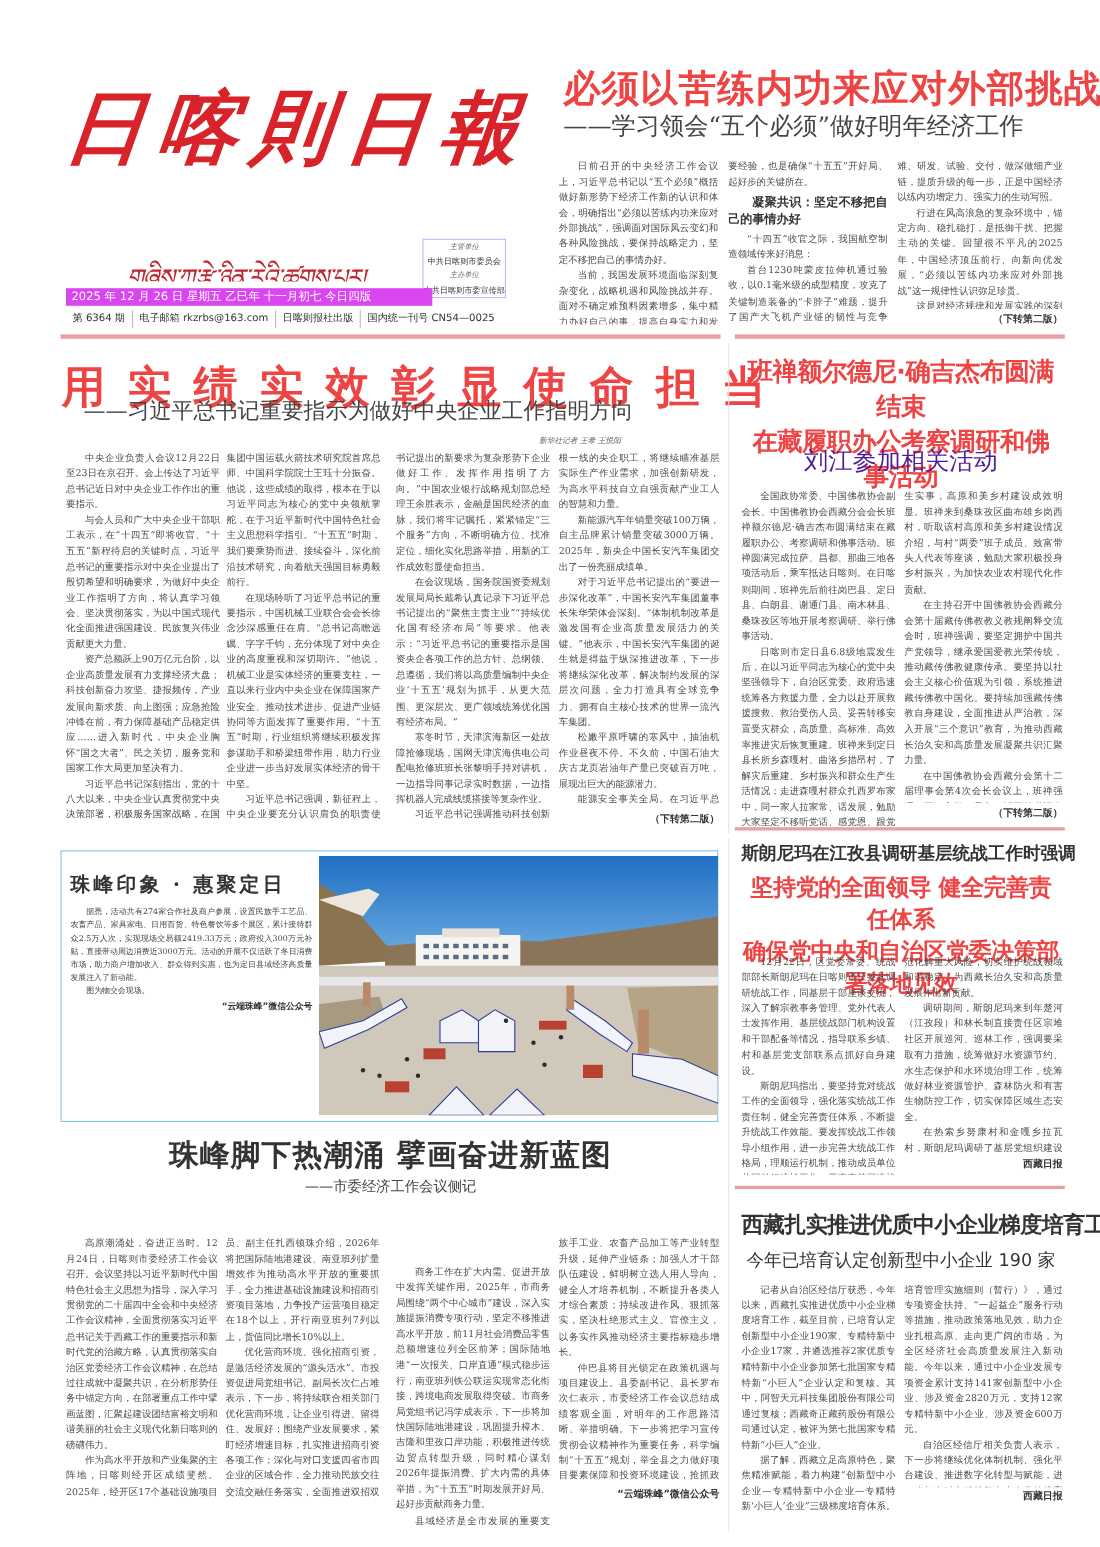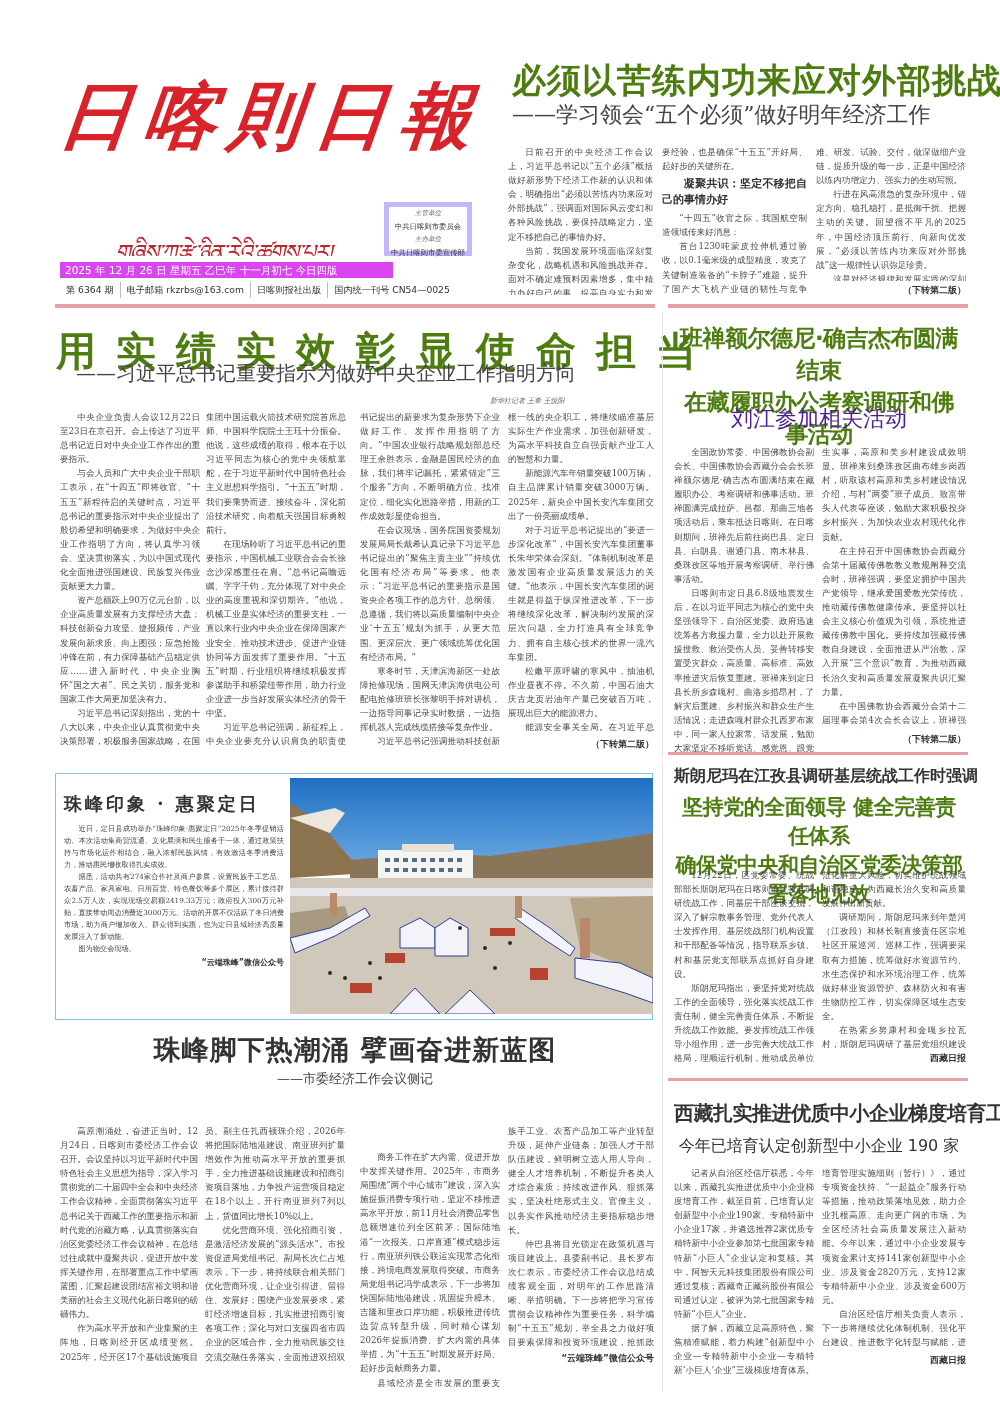--- a/index.html
+++ b/index.html
@@ -10,30 +10,30 @@
 .body-text{font-size:8.6px;line-height:14.1px;color:#4a4a4a;text-align:justify;}
 .body-text p{text-indent:2em;}
 .col{position:absolute;overflow:hidden;}
 .turn{font-family:"DejaVu Sans","Liberation Sans",sans-serif;font-weight:bold;font-size:9px;color:#333;text-align:right;}
 .source{font-family:"DejaVu Sans","Liberation Sans",sans-serif;font-weight:bold;font-size:9px;color:#333;text-align:right;}
 .subhead{font-family:"DejaVu Sans","Liberation Sans",sans-serif;font-weight:bold;font-size:11px;color:#333;line-height:16px;margin:3px 0;text-indent:2em;}
 
 .logo{left:60px;top:72px;width:410px;height:90px;display:flex;align-items:center;justify-content:space-between;}
 .logo span{font-family:"DejaVu Serif","Liberation Serif",serif;font-weight:bold;color:#d8232a;font-size:72px;font-style:italic;letter-spacing:-2px;transform:skewX(-6deg);display:inline-block;}
 .tibetan{left:115px;top:228px;width:260px;height:28px;color:#c0262d;font-size:22px;font-style:italic;letter-spacing:-1px;white-space:nowrap;overflow:hidden;}
-.publisher-box{left:384px;top:202px;width:88px;height:54px;border:5px solid #c4b5fd;text-align:center;font-size:7px;line-height:13px;}
+.publisher-box{left:384px;top:217px;width:76px;height:54px;border:1px solid #c4b5fd;text-align:center;font-size:7px;line-height:13px;}
 .publisher-box .role{color:#666;font-style:italic;font-size:6.6px;}
 .publisher-box .org{font-family:"DejaVu Sans","Liberation Sans",sans-serif;color:#333;font-size:7.4px;}
 .date-bar{left:60px;top:262px;width:333px;height:16px;background:#d946ef;color:#fff;font-family:"DejaVu Sans","Liberation Sans",sans-serif;font-size:10.5px;line-height:16px;padding-left:5px;white-space:nowrap;overflow:hidden;}
 .info-bar{left:60px;top:282px;width:420px;height:16px;font-family:"DejaVu Sans","Liberation Sans",sans-serif;font-size:9.2px;line-height:16px;display:flex;gap:0;color:#333;white-space:nowrap;}
 .info-bar span{padding:0 6px;border-right:1px solid #bbb;}
 .info-bar span:first-child{padding-left:6px;}
 .info-bar span:last-child{border-right:none;}
 .red-rule{position:absolute;height:4px;background:#e7a1a3;}
-.head1{font-family:"DejaVu Sans","Liberation Sans",sans-serif;font-weight:bold;color:#4d7c0f;}
+.head1{font-family:"DejaVu Sans","Liberation Sans",sans-serif;font-weight:bold;color:#ef4444;}
 .lead-title{left:512px;top:58px;width:460px;font-size:34px;letter-spacing:1px;white-space:nowrap;}
 .lead-sub{left:512px;top:100px;width:460px;font-size:22px;color:#444;white-space:nowrap;font-family:"DejaVu Serif","Liberation Serif",serif;}
 .main-title{left:56px;top:324px;width:600px;font-size:40px;letter-spacing:20px;white-space:nowrap;}
 .main-sub{left:76px;top:360px;width:580px;font-size:20px;color:#444;white-space:nowrap;font-family:"DejaVu Serif","Liberation Serif",serif;}
 .byline{left:490px;top:396px;font-size:7px;color:#666;font-style:italic;}
 .bd-title{left:674px;top:322px;width:290px;font-size:23px;line-height:32px;text-align:center;letter-spacing:-0.5px;}
 .bd-sub{left:674px;top:404px;width:290px;font-size:22px;text-align:center;color:#4c1d95;font-family:"DejaVu Serif","Liberation Serif",serif;}
 
 .feature{left:55px;top:773px;width:598px;height:247px;border:1.5px solid #7fc6e3;}
 .feature-title{left:64px;top:792px;font-size:18px;font-weight:bold;color:#333;letter-spacing:3px;white-space:nowrap;}
@@ -151,21 +151,20 @@
   <p>在主持召开中国佛教协会西藏分会第十届藏传佛教教义教规阐释交流会时，班禅强调，要坚定拥护中国共产党领导，继承爱国爱教光荣传统，推动藏传佛教健康传承。要坚持以社会主义核心价值观为引领，系统推进藏传佛教中国化。要持续加强藏传佛教自身建设，全面推进从严治教，深入开展“三个意识”教育，为推动西藏长治久安和高质量发展凝聚共识汇聚力量。</p>
   <p>在中国佛教协会西藏分会第十二届理事会第4次会长会议上，班禅强调，要深入学习贯彻习近平总书记在西藏视察时的重要讲话精神，切实强化组织领导，认真落实重点任务，全面做好2026年工作，为建设社会主义现代化新西藏贡献力量。</p>
 </div>
 <div class="abs turn" style="left:822px;top:733px;width:144px;">（下转第二版）</div>
 
 <div class="red-rule" style="left:668px;top:752px;width:300px;height:3px;"></div>
 
 <div class="abs feature"></div>
 <div class="abs feature-title serif">珠峰印象 · 惠聚定日</div>
 <div class="abs feature-text serif">
-  <p>近日，定日县成功举办“珠峰印象·惠聚定日”2025年冬季促销活动。本次活动集商贸流通、文化展演和民生服务于一体，通过政策扶持与市场化运作相结合，融入浓郁民族风情，有效激活冬季消费活力，推动惠民增收取得扎实成效。</p>
   <p>据悉，活动共有274家合作社及商户参展，设置民族手工艺品、农畜产品、家具家电、日用百货、特色餐饮等多个展区，累计接待群众2.5万人次，实现现场交易额2419.33万元；政府投入300万元补贴，直接带动周边消费近3000万元。活动的开展不仅活跃了冬日消费市场，助力商户增加收入、群众得到实惠，也为定日县域经济高质量发展注入了新动能。</p>
   <p>图为物交会现场。</p>
   <div class="source" style="font-size:8px;margin-top:2px;">“云端珠峰”微信公众号</div>
 </div>
 
 <div class="abs photo">
   <svg width="363" height="236" viewBox="0 0 363 236" xmlns="http://www.w3.org/2000/svg">
     <defs>
       <linearGradient id="sky" x1="0" y1="0" x2="0" y2="1">
         <stop offset="0" stop-color="#1f6fc4"></stop>
@@ -231,21 +230,21 @@
     <rect x="40" y="115" width="7" height="22" fill="#b98a6a"></rect>
     <rect x="225" y="118" width="7" height="22" fill="#b98a6a"></rect>
     <rect x="290" y="140" width="10" height="40" fill="#b98a6a"></rect>
   </svg>
 </div>
 
 <div class="abs zf-title">珠峰脚下热潮涌  擘画奋进新蓝图</div>
 <div class="abs zf-sub">——市委经济工作会议侧记</div>
 
 <div class="col body-text" style="left:60px;top:1124px;width:138px;height:240px;">
-  <p>高原潮涌处，奋进正当时。12月24日，日喀则市委经济工作会议召开。会议坚持以习近平新时代中国特色社会主义思想为指导，深入学习贯彻党的二十届四中全会和中央经济工作会议精神，全面贯彻落实习近平总书记关于西藏工作的重要指示和新时代党的治藏方略，认真贯彻落实自治区党委经济工作会议精神，在总结过往成就中凝聚共识，促进开放中发挥关键作用，在部署重点工作中擘画蓝图，汇聚起建设团结富裕文明和谐美丽的社会主义现代化新日喀则的磅礴伟力。</p>
+  <p>高原潮涌处，奋进正当时。12月24日，日喀则市委经济工作会议召开。会议坚持以习近平新时代中国特色社会主义思想为指导，深入学习贯彻党的二十届四中全会和中央经济工作会议精神，全面贯彻落实习近平总书记关于西藏工作的重要指示和新时代党的治藏方略，认真贯彻落实自治区党委经济工作会议精神，在总结过往成就中凝聚共识，在分析形势任务中锚定方向，在部署重点工作中擘画蓝图，汇聚起建设团结富裕文明和谐美丽的社会主义现代化新日喀则的磅礴伟力。</p>
   <p>作为高水平开放和产业集聚的主阵地，日喀则经开区成绩斐然。2025年，经开区17个基础设施项目开复工，完成投资2.8亿元；14个招商引资项目开复工，完成投资2.1亿元；20个投产项目实现产值13.3亿元；组织开行南亚班列11趟，货值2.3亿元。日喀则经开区管委会党工委委</p>
 </div>
 <div class="col body-text" style="left:205px;top:1124px;width:140px;height:240px;">
   <div>员、副主任扎西顿珠介绍，2026年将把国际陆地港建设、南亚班列扩量增效作为推动高水平开放的重要抓手，全力推进基础设施建设和招商引资项目落地，力争投产运营项目稳定在18个以上，开行南亚班列7列以上，货值同比增长10%以上。</div>
   <p>优化营商环境、强化招商引资，是激活经济发展的“源头活水”。市投资促进局党组书记、副局长次仁占堆表示，下一步，将持续联合相关部门优化营商环境，让企业引得进、留得住、发展好；围绕产业发展要求，紧盯经济增速目标，扎实推进招商引资各项工作；深化与对口支援四省市四企业的区域合作，全力推动民族交往交流交融任务落实，全面推进双招双引工作；聚焦园区发展潜力，推动园区招引提质增效，培育营商环境新增长点；同时在本单位持续深化经济工作会议精神的学习贯彻，确保各项部署落地生根。</p>
 </div>
 <div class="col body-text" style="left:360px;top:1124px;width:140px;height:240px;margin-top:26px;">
   <p>商务工作在扩大内需、促进开放中发挥关键作用。2025年，市商务局围绕“两个中心城市”建设，深入实施提振消费专项行动，坚定不移推进高水平开放，前11月社会消费品零售总额增速位列全区前茅；国际陆地港“一次报关、口岸直通”模式稳步运行，南亚班列铁公联运实现常态化衔接，跨境电商发展取得突破。市商务局党组书记冯学成表示，下一步将加快国际陆地港建设，巩固提升樟木、吉隆和里孜口岸功能，积极推进传统边贸点转型升级，同时精心谋划2026年提振消费、扩大内需的具体举措，为“十五五”时期发展开好局、起好步贡献商务力量。</p>
   <p>县域经济是全市发展的重要支撑。谢通门县委书记吴焕民表示，下一步将统筹发展和安全，筑牢基层稳定防线；因地制宜推动高质量发展，优化一产、壮大二产、提升三产，严守粮食安全和耕地保护红线，推动民</p>
 </div>

